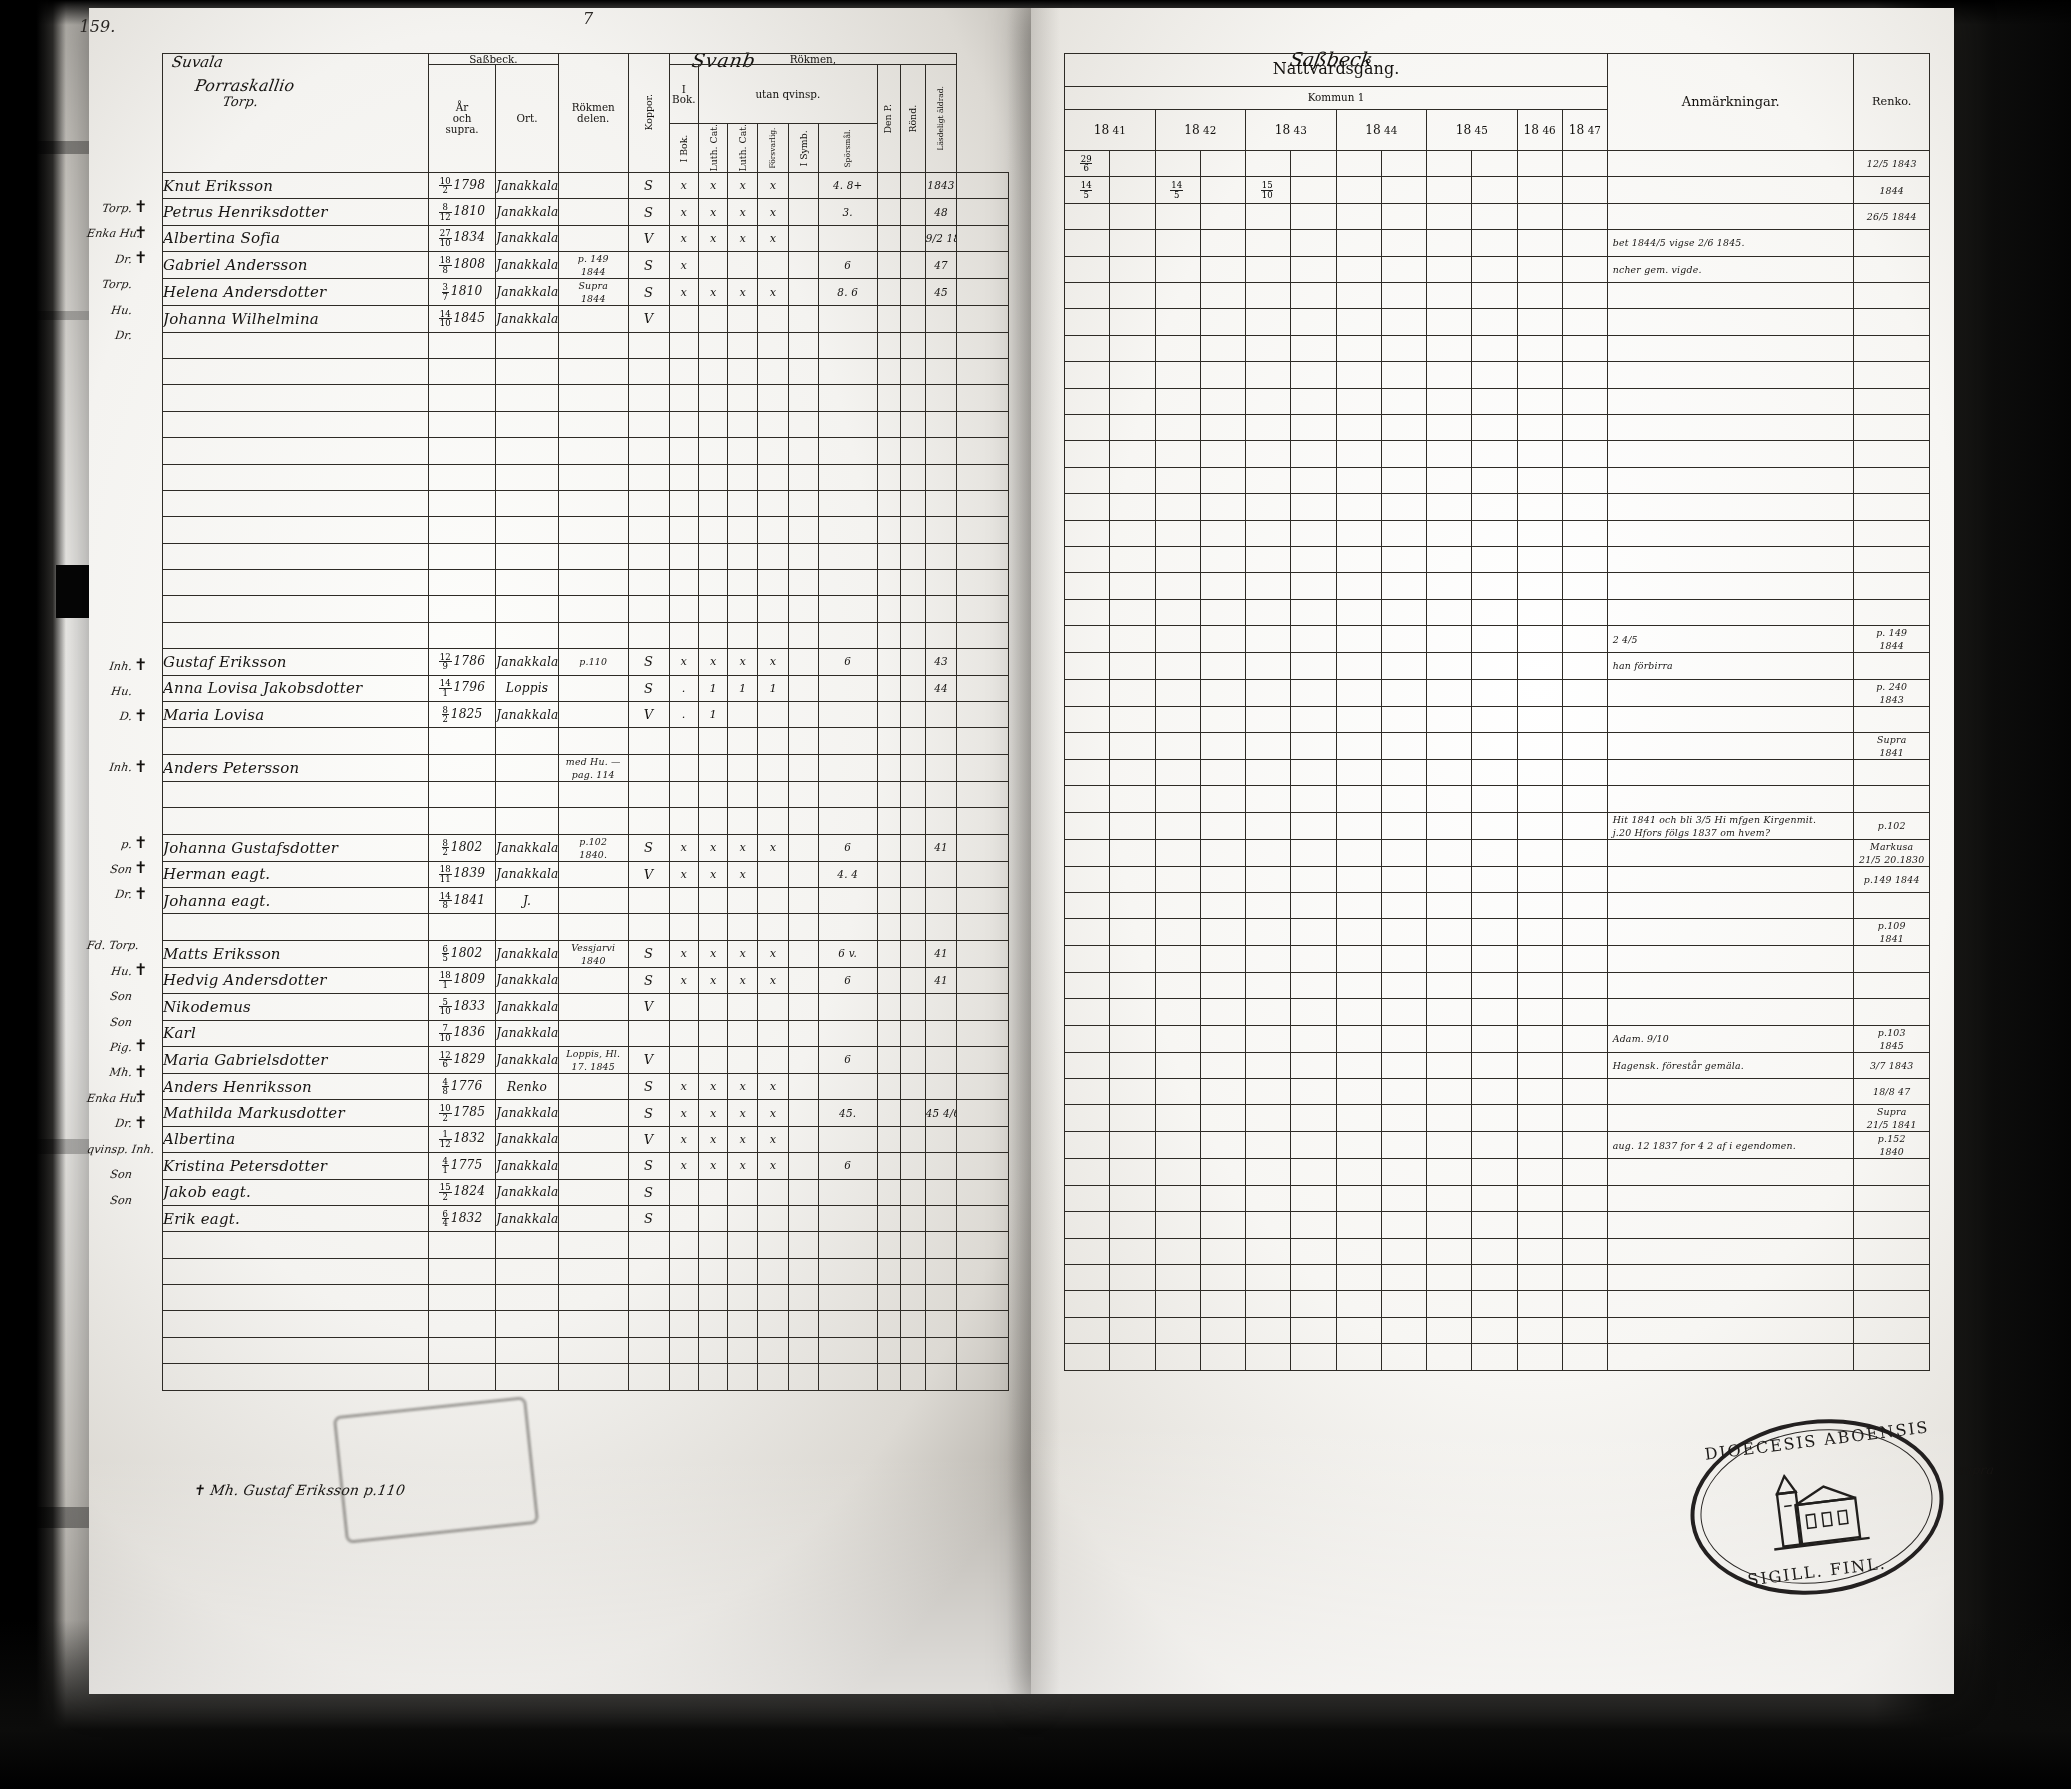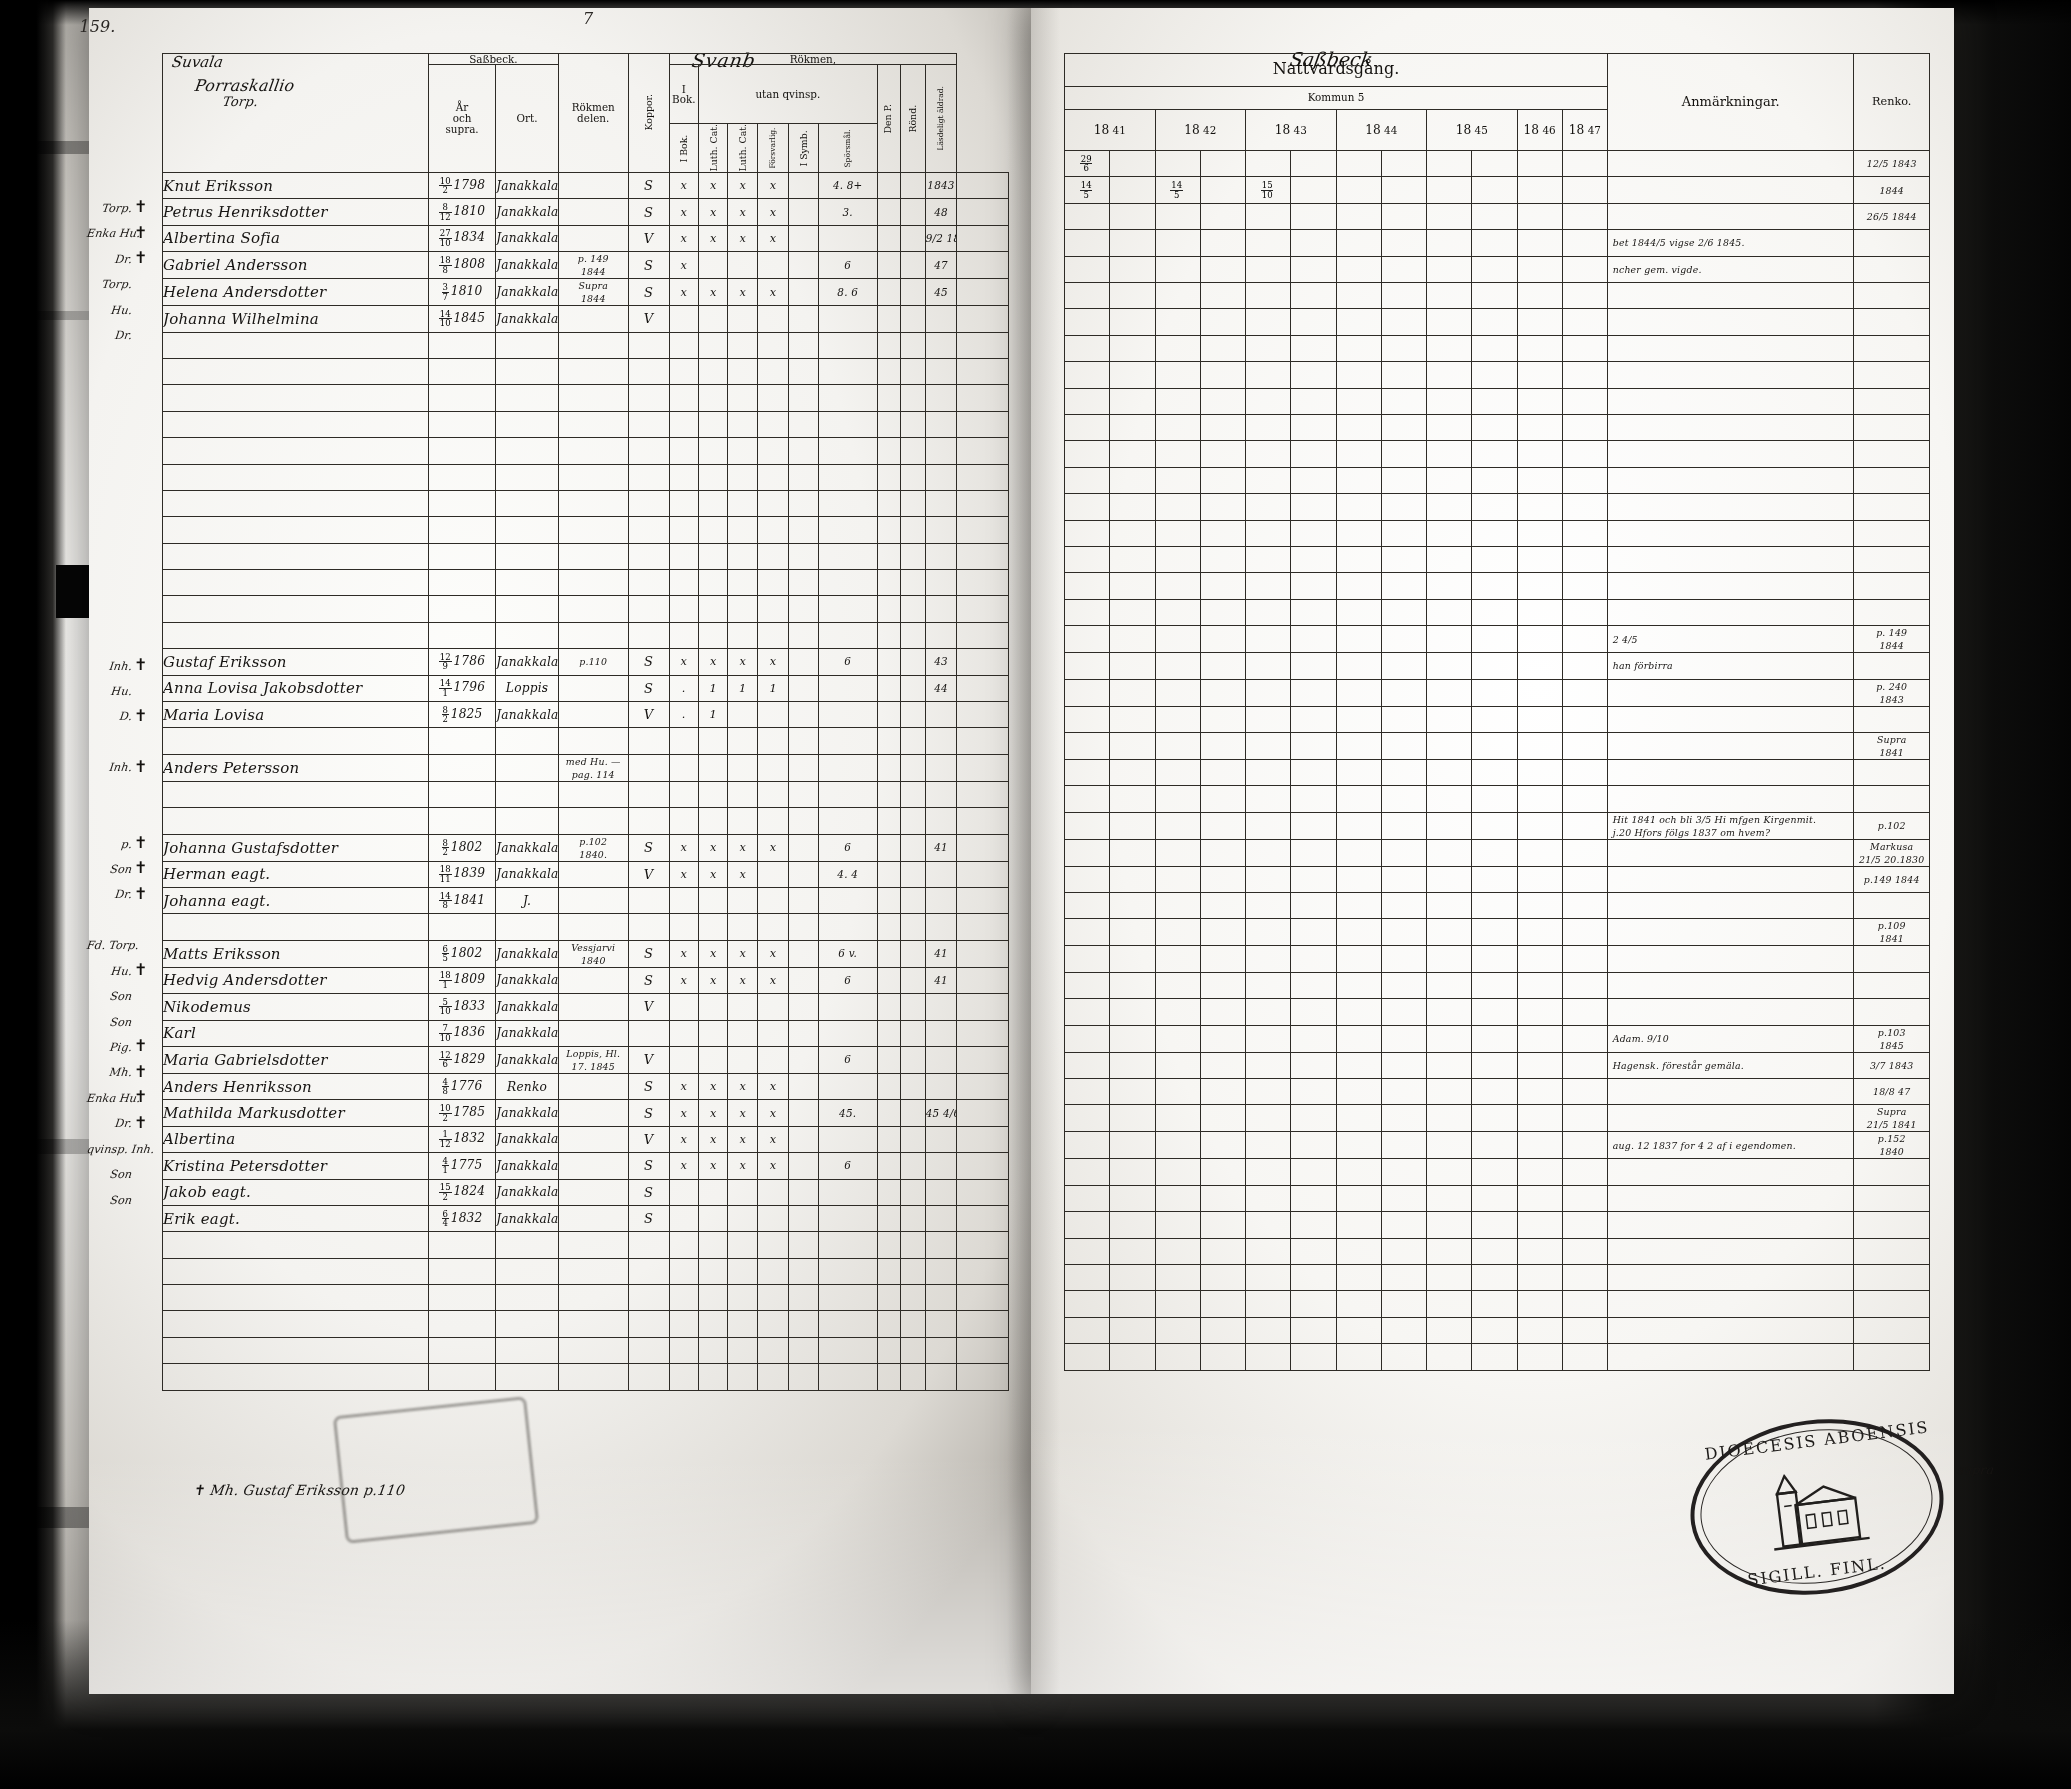--- a/index.html
+++ b/index.html
@@ -1114,21 +1114,21 @@
           <col style="width:75px">
       </colgroup>
 
       <tbody>
           <tr>
         <td colspan="12" class="hdr-cell" style="height:32px; font-size:16px;">Nattvardsgång.</td>
         <td rowspan="3" class="hdr-cell" style="font-size:13px;">Anmärkningar.</td>
         <td rowspan="3" class="hdr-cell" style="font-size:11.3px;">Renko.</td>
       </tr>
       <tr>
-        <td colspan="12" class="hdr-cell" style="height:22.6px; font-size:10.4px;">Kommun 5</td>
+        <td colspan="12" class="hdr-cell" style="height:22.6px; font-size:10.4px;">Kommun 1</td>
       </tr>
       <tr id="right-year-header">
             <td colspan="2" class="hdr-cell" style="height: 40px;"><span style="font-size:12.2px;">18</span><span style="font-size:10.4px;"> 41</span></td>
             <td colspan="2" class="hdr-cell" style="height: 40px;"><span style="font-size:12.2px;">18</span><span style="font-size:10.4px;"> 42</span></td>
             <td colspan="2" class="hdr-cell" style="height: 40px;"><span style="font-size:12.2px;">18</span><span style="font-size:10.4px;"> 43</span></td>
             <td colspan="2" class="hdr-cell" style="height: 40px;"><span style="font-size:12.2px;">18</span><span style="font-size:10.4px;"> 44</span></td>
             <td colspan="2" class="hdr-cell" style="height: 40px;"><span style="font-size:12.2px;">18</span><span style="font-size:10.4px;"> 45</span></td>
             <td colspan="1" class="hdr-cell" style="height: 40px;"><span style="font-size:12.2px;">18</span><span style="font-size:10.4px;"> 46</span></td>
             <td colspan="1" class="hdr-cell" style="height: 40px;"><span style="font-size:12.2px;">18</span><span style="font-size:10.4px;"> 47</span></td>
           </tr>

